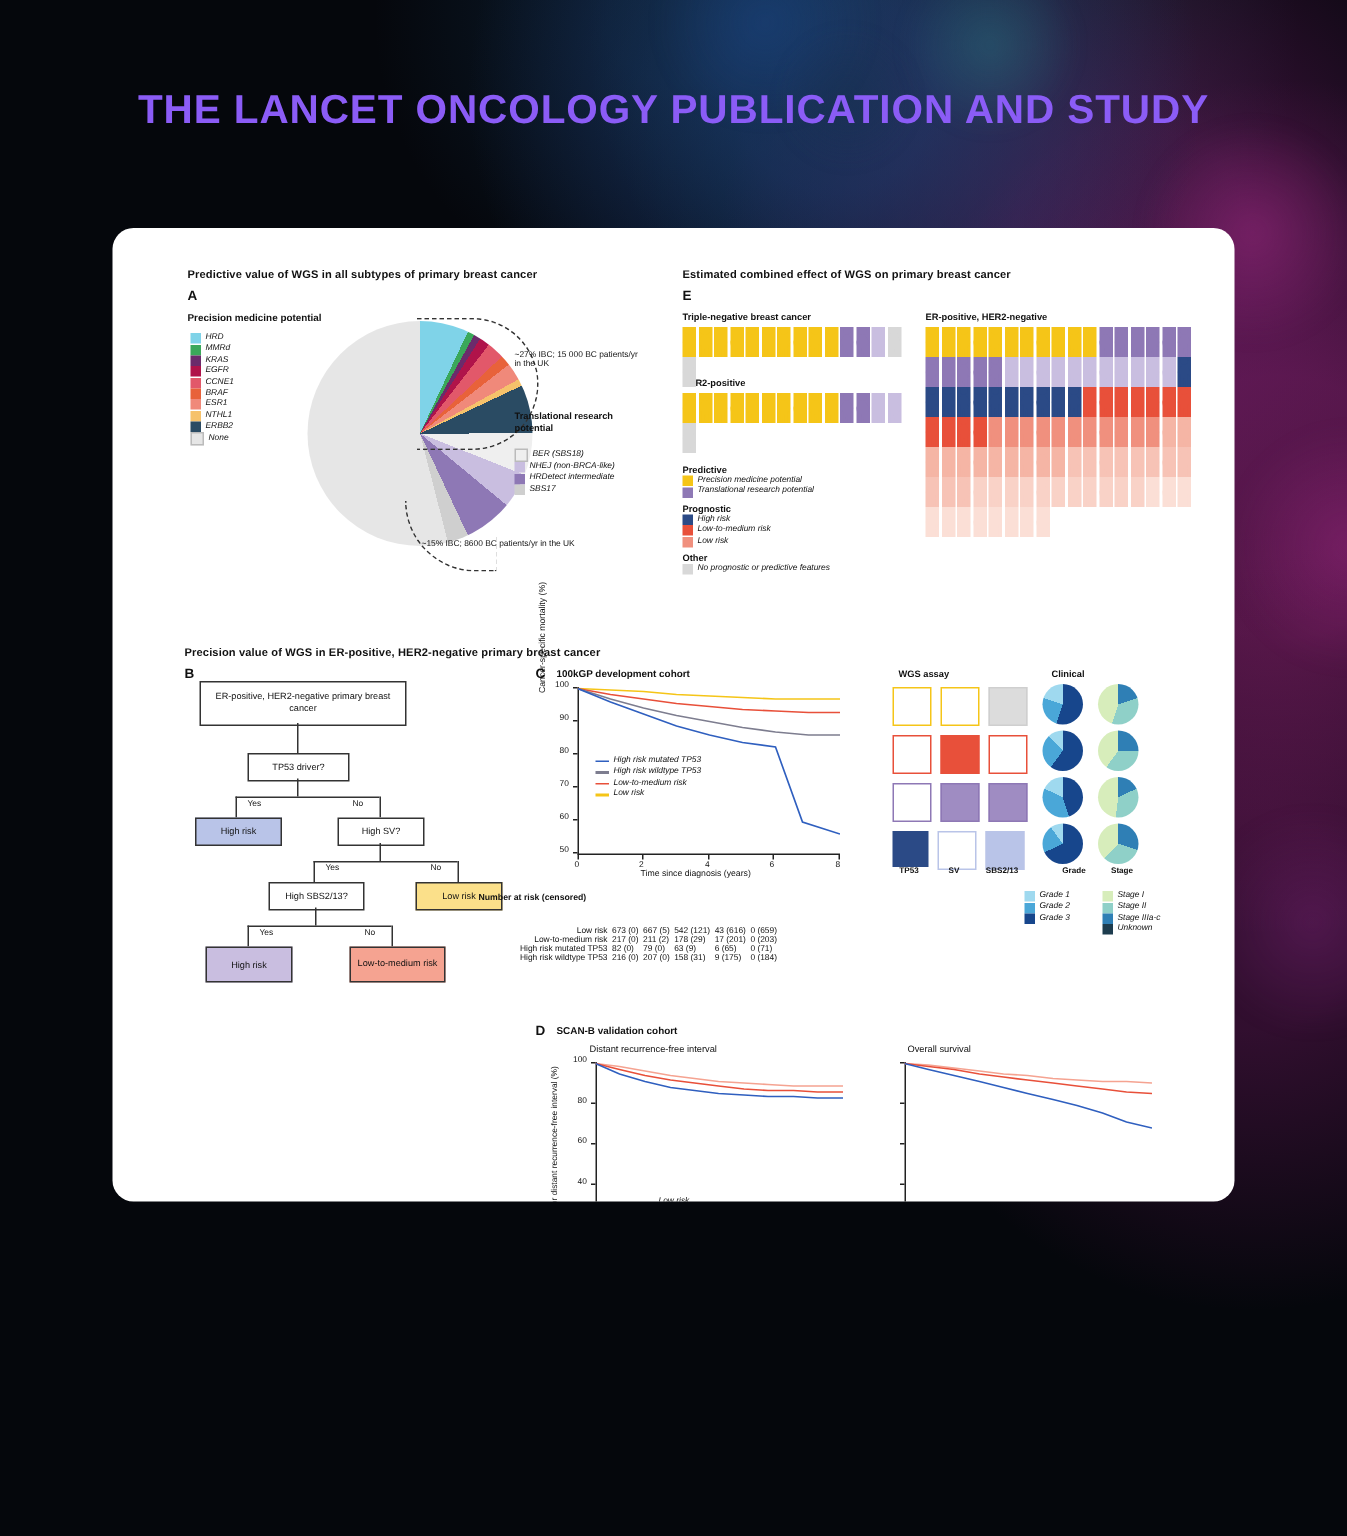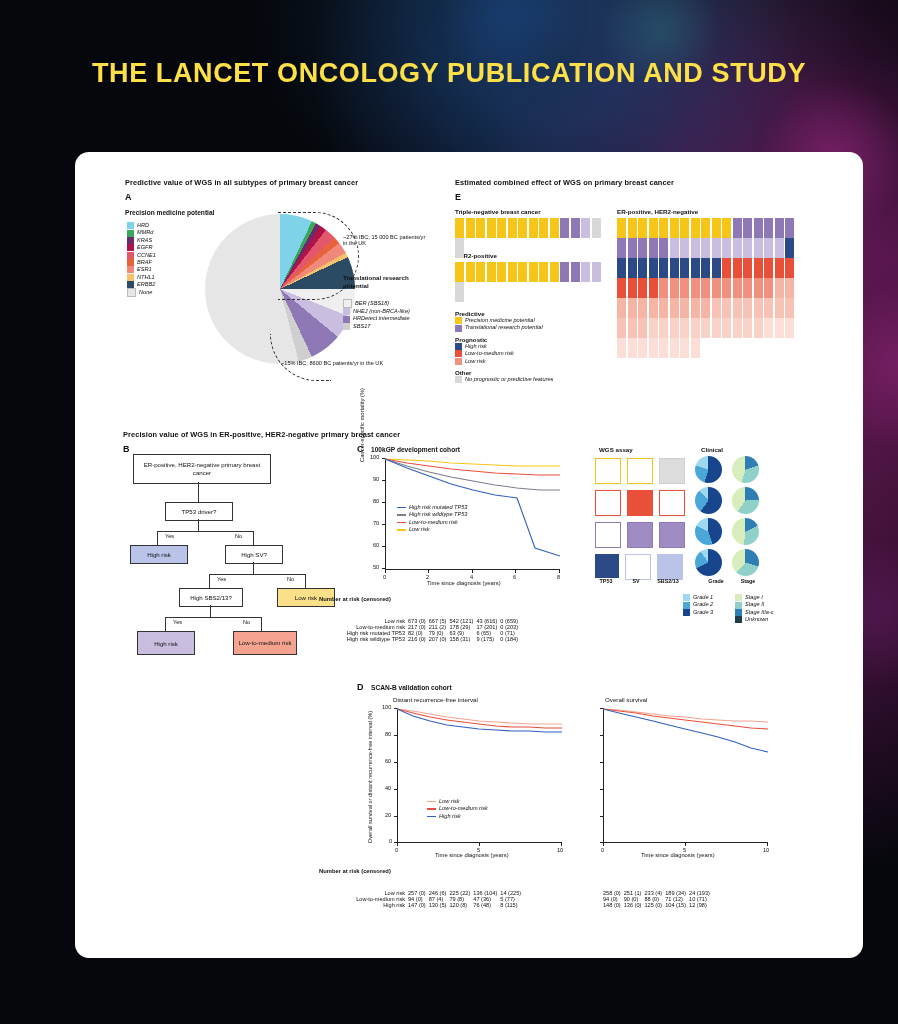--- a/index.html
+++ b/index.html
@@ -15,25 +15,25 @@
       radial-gradient(circle at 62% 6%, rgba(30,60,120,.55) 0 6%, rgba(5,7,12,0) 22%),
       radial-gradient(circle at 84% 16%, rgba(120,30,110,.45) 0 7%, rgba(5,7,12,0) 24%),
       radial-gradient(circle at 95% 33%, rgba(150,35,120,.5) 0 8%, rgba(5,7,12,0) 26%),
       radial-gradient(circle at 93% 60%, rgba(110,25,95,.42) 0 7%, rgba(5,7,12,0) 25%),
       radial-gradient(circle at 70% 2%, rgba(20,90,90,.35) 0 5%, rgba(5,7,12,0) 20%),
       radial-gradient(circle at 50% 1%, rgba(25,70,110,.3) 0 4%, rgba(5,7,12,0) 18%),
       #05070c;}
   .blob{position:absolute;border-radius:50%;filter:blur(6px);}
   .headline{
     position:absolute;left:0;right:0;top:58px;text-align:center;
-    color:#fde047;font-weight:bold;font-size:27px;letter-spacing:.6px;
+    color:#8b5cf6;font-weight:bold;font-size:27px;letter-spacing:.6px;
   }
   .card{
-    position:absolute;left:75px;top:152px;width:748px;height:806px;
-    background:#fff;border-radius:14px;overflow:hidden;padding-left:40px;
+    position:absolute;left:75px;top:152px;width:748px;height:649px;
+    background:#fff;border-radius:14px;overflow:hidden;
   }
   .fig{position:absolute;inset:0;color:#111;}
   .ttl{font-size:7.4px;font-weight:bold;letter-spacing:.1px;}
   .pl{font-size:9px;font-weight:bold;}
   .xsm{font-size:5.6px;}
   .key-sq{width:7px;height:7px;display:inline-block;margin-right:3px;vertical-align:-1px;}
   .row{display:flex;align-items:center;line-height:1.32;}
   
   .pie{width:150px;height:150px;border-radius:50%;}
   

